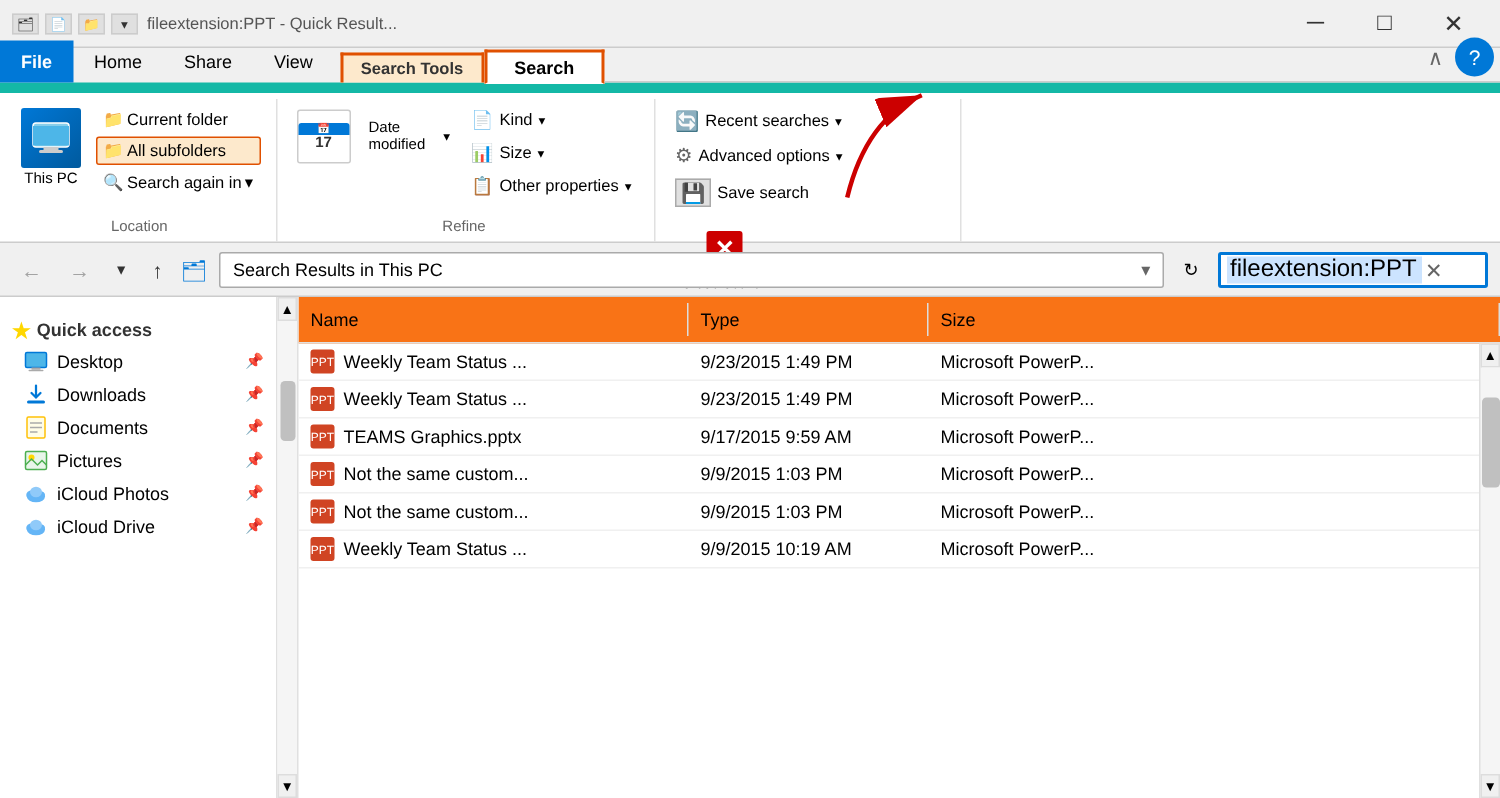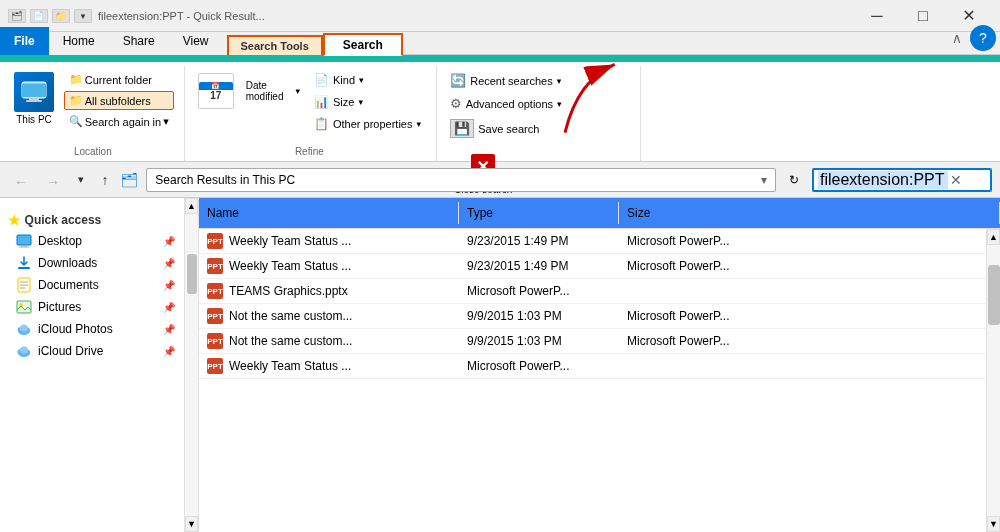--- a/index.html
+++ b/index.html
@@ -234,21 +234,21 @@
     
     .file-list {
       flex: 1;
       overflow: hidden;
       display: flex;
       flex-direction: column;
     }
     .file-list-header {
       display: flex;
       align-items: center;
-      background: #3b82f6;
+      background: #f97316;
       border-bottom: 1px solid #e0e0e0;
       font-size: 12px;
       font-weight: normal;
       padding: 4px 0;
       flex-shrink: 0;
       justify-content: space-between;
     }
     .col-header {
       padding: 0 8px;
       cursor: pointer;
@@ -268,21 +268,21 @@
       font-size: 12px;
       padding: 2px 0;
       border-bottom: 1px solid #f0f0f0;
       cursor: pointer;
     }
     .file-cell { padding: 2px 8px; overflow: hidden; text-overflow: ellipsis; white-space: nowrap; }
     .file-cell-name { width: 260px; display: flex; align-items: center; gap: 6px; }
     .file-cell-date { width: 160px; }
     .file-cell-type { width: 160px; }
     .file-cell-size { flex: 1; }
-    .ppt-icon { width: 16px; height: 16px; background: #d04423; border-radius: 2px; color: #fff; font-size: 8px; font-weight: bold; display: flex; align-items: center; justify-content: center; flex-shrink: 0; }
+    .ppt-icon { width: 16px; height: 16px; background: #d04423; border-radius: 2px; color: #fff; font-size: 8px; font-weight: normal; display: flex; align-items: center; justify-content: center; flex-shrink: 0; }
 
     
     .qmark-btn { width: 26px; height: 26px; background: #0078d7; color: #fff; border: none; border-radius: 50%; font-size: 14px; display: flex; align-items: center; justify-content: center; cursor: pointer; margin-left: 4px; }
 
     
     .file-list-scroll { width: 14px; background: #f5f5f5; border-left: 1px solid #e0e0e0; display: flex; flex-direction: column; align-items: center; }
     .scroll-thumb { width: 12px; height: 60px; background: #c0c0c0; border-radius: 3px; margin-top: 20px; }
     .scroll-arrow { width: 100%; height: 16px; background: #f0f0f0; border: 1px solid #ddd; display: flex; align-items: center; justify-content: center; cursor: pointer; font-size: 9px; }
   </style>
 </head>
@@ -571,20 +571,21 @@
     </div>
     <div class="file-cell file-cell-date">9/23/2015 1:49 PM</div>
     <div class="file-cell file-cell-type">Microsoft PowerP...</div>
     <div class="file-cell file-cell-size"></div>
   </div>
           <div class="file-row">
     <div class="file-cell file-cell-name">
       <div class="ppt-icon">PPT</div>
       <span>TEAMS Graphics.pptx</span>
     </div>
+    <div class="file-cell file-cell-date">9/17/2015 9:59 AM</div>
     <div class="file-cell file-cell-type">Microsoft PowerP...</div>
     <div class="file-cell file-cell-size"></div>
   </div>
           <div class="file-row">
     <div class="file-cell file-cell-name">
       <div class="ppt-icon">PPT</div>
       <span>Not the same custom...</span>
     </div>
     <div class="file-cell file-cell-date">9/9/2015 1:03 PM</div>
     <div class="file-cell file-cell-type">Microsoft PowerP...</div>
@@ -597,20 +598,21 @@
     </div>
     <div class="file-cell file-cell-date">9/9/2015 1:03 PM</div>
     <div class="file-cell file-cell-type">Microsoft PowerP...</div>
     <div class="file-cell file-cell-size"></div>
   </div>
           <div class="file-row">
     <div class="file-cell file-cell-name">
       <div class="ppt-icon">PPT</div>
       <span>Weekly Team Status ...</span>
     </div>
+    <div class="file-cell file-cell-date">9/9/2015 10:19 AM</div>
     <div class="file-cell file-cell-type">Microsoft PowerP...</div>
     <div class="file-cell file-cell-size"></div>
   </div>
         </div>
 
       <div class="file-list-scroll">
         <button class="scroll-arrow">▲</button>
         <div style="flex:1; background:#f5f5f5;">
           <div class="scroll-thumb"></div>
         </div>

